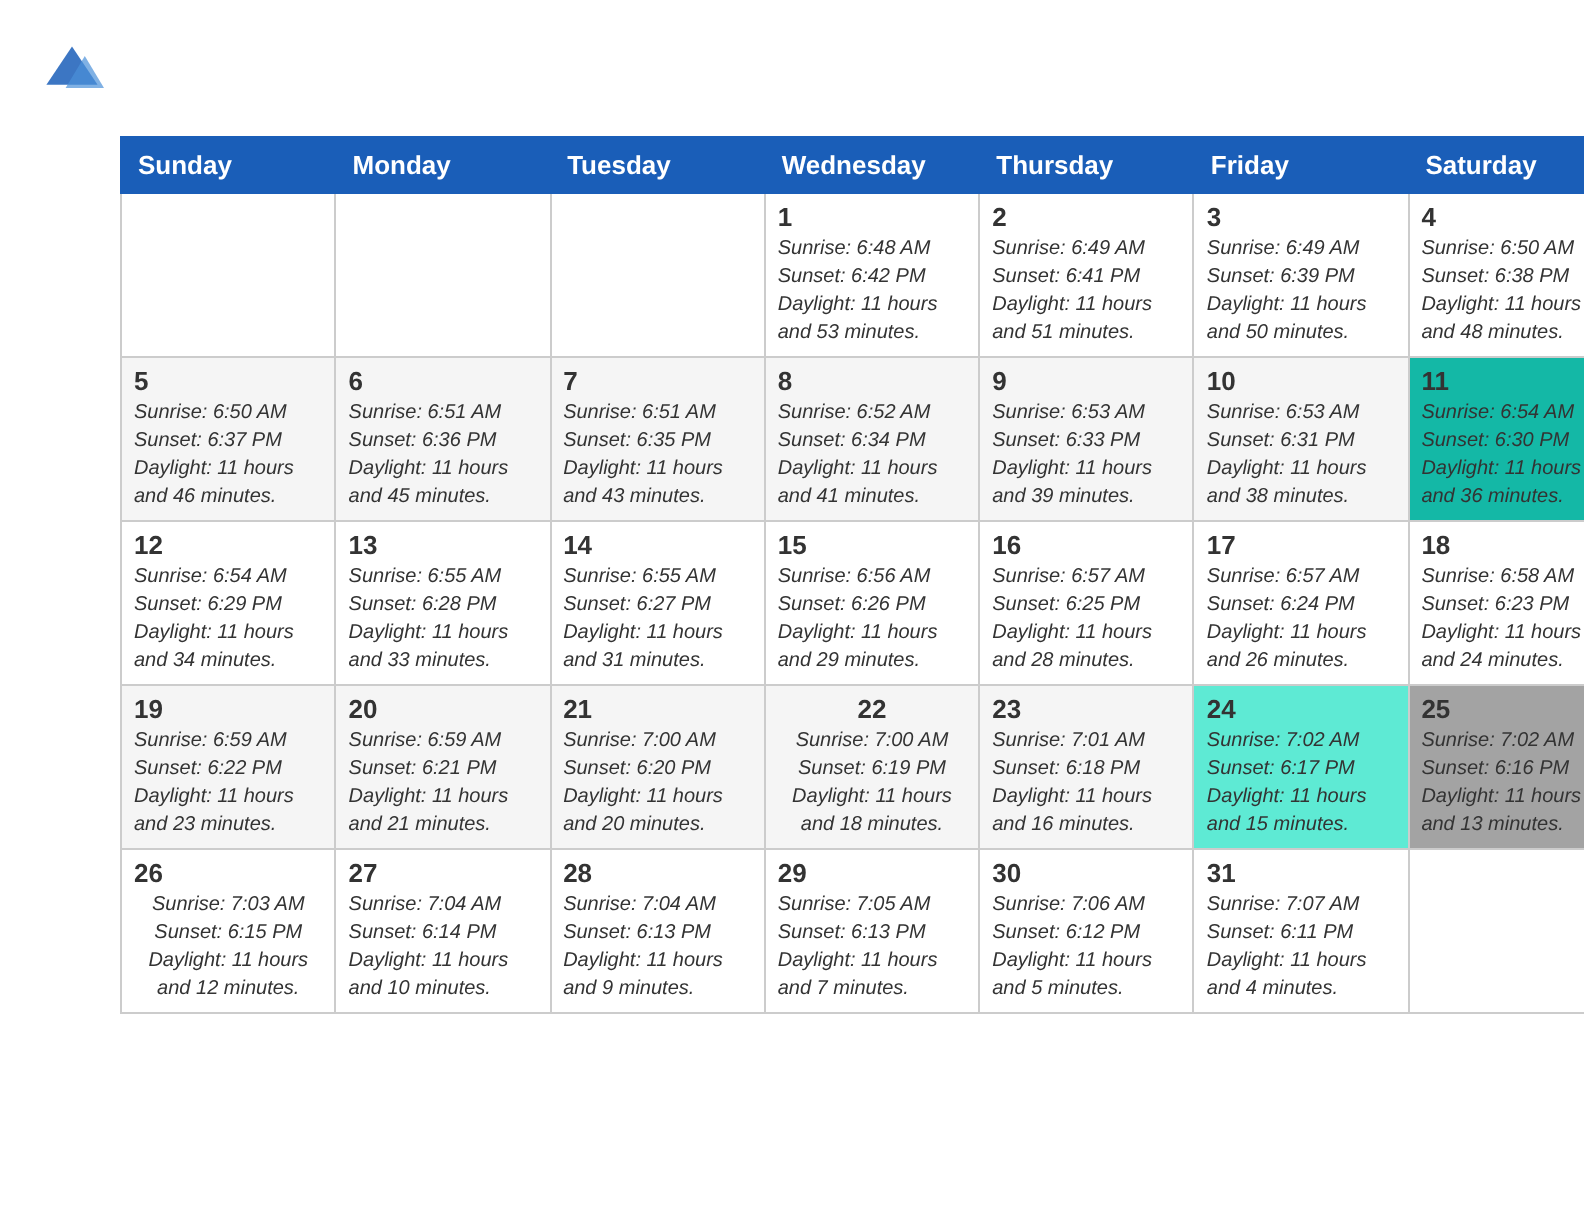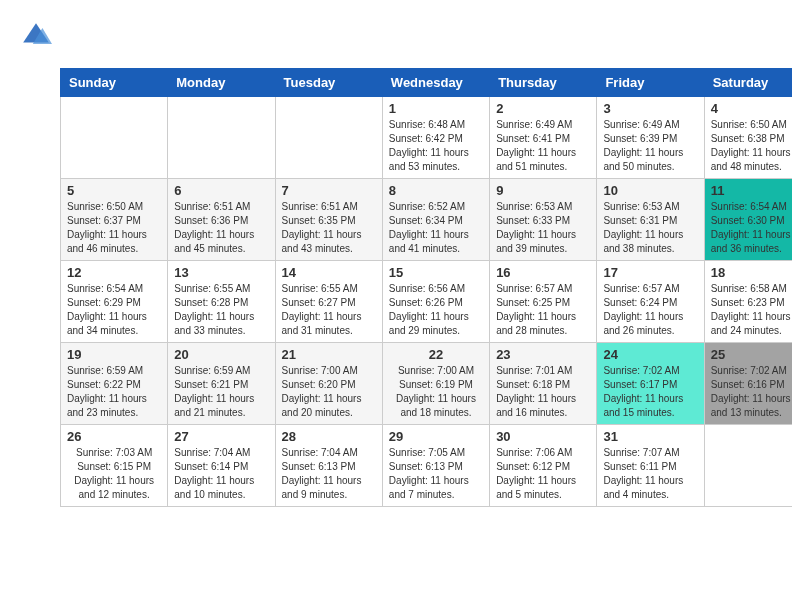--- a/index.html
+++ b/index.html
@@ -74,20 +74,21 @@
     .day-number {
       font-size: 13px;
       font-weight: bold;
       margin-bottom: 2px;
       display: block;
     }
     .day-info {
       font-size: 10px;
       line-height: 1.4;
       color: #333;
+      font-style: italic;
     }
     .empty-cell {
       background: #fff !important;
     }
   </style>
 </head>
 <body>
 
 <div class="header">
   <div class="logo">

